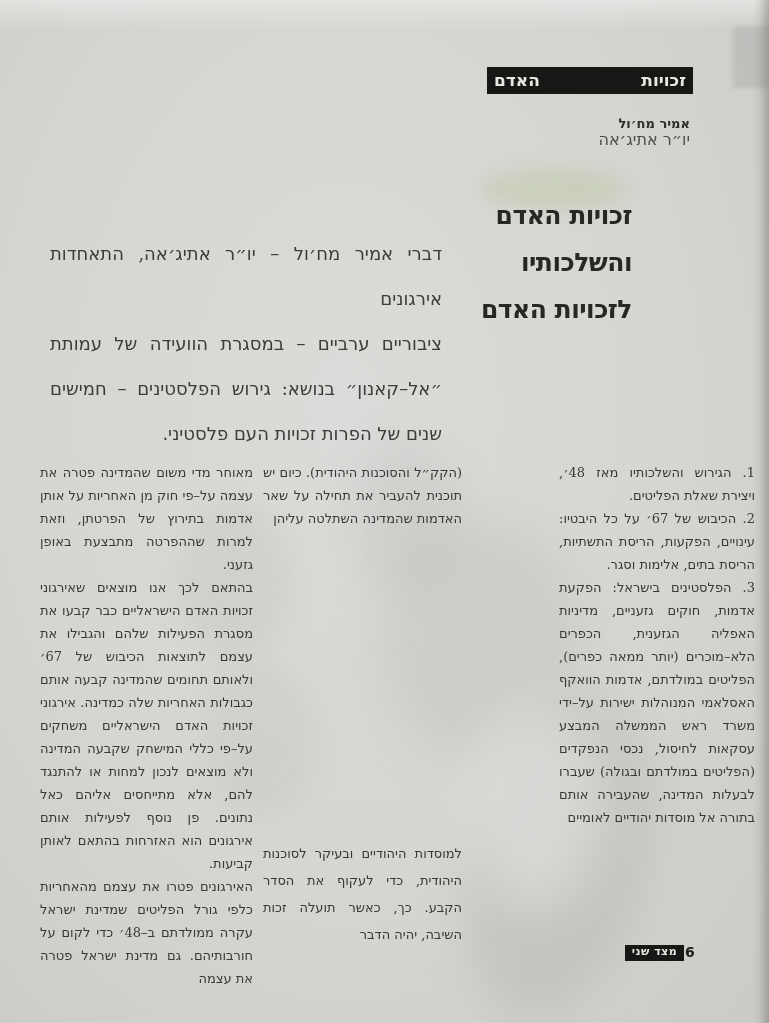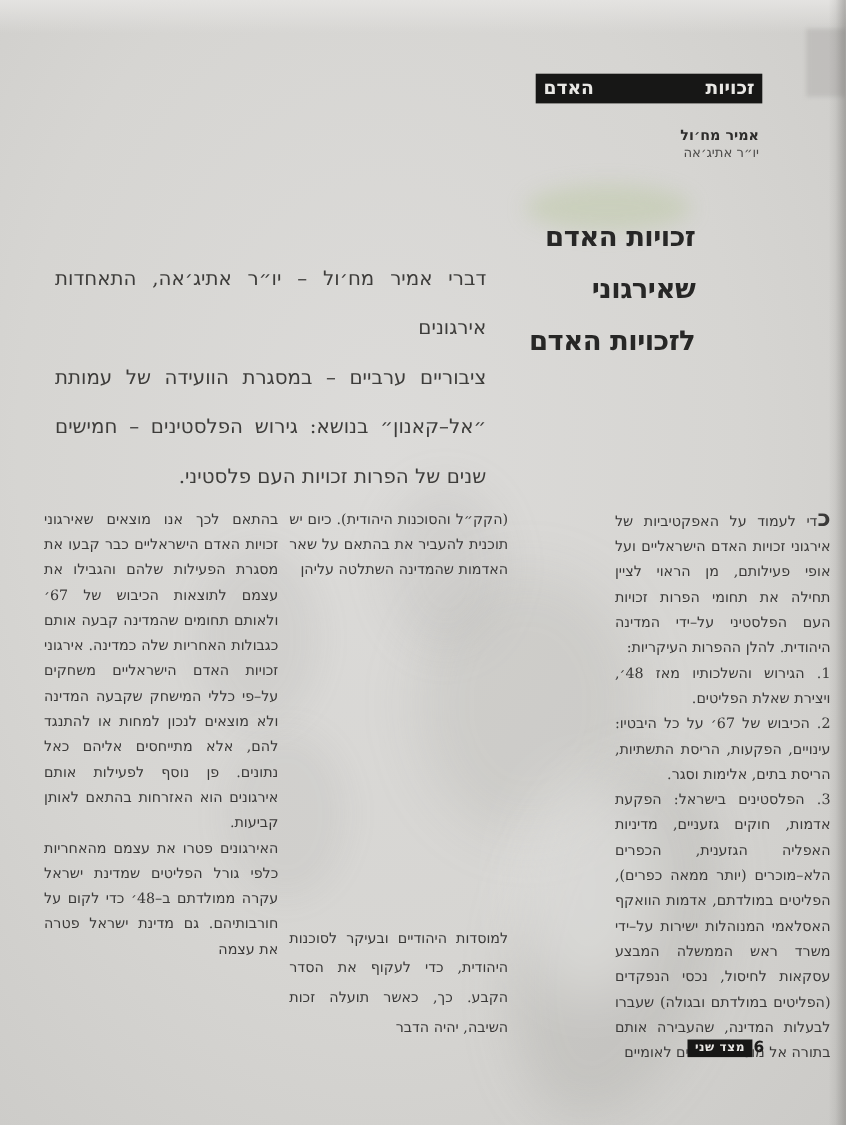--- a/index.html
+++ b/index.html
@@ -36,21 +36,21 @@
   }
   .section-box span{
     display:block;width:100%;padding:0 7px;
     font-weight:bold;font-size:17px;line-height:25px;
     text-align:justify;text-align-last:justify;
     direction:rtl;
   }
   
   .author{right:79px;top:116px;text-align:right;direction:rtl;}
   .author .name{font-weight:bold;font-size:13px;color:#2e2d2c;line-height:16px;}
-  .author .role{font-size:12px;color:#4d4c4a;line-height:15px;}
+  .author .role{font-size:16px;color:#4d4c4a;line-height:15px;}
   
   .headline{right:137px;top:192px;width:170px;text-align:right;direction:rtl;}
   .headline div{
     font-weight:bold;font-size:25px;line-height:47px;
     color:#272726;letter-spacing:-0.5px;white-space:nowrap;
   }
   
   .deck{left:50px;top:231px;width:392px;direction:rtl;
     font-family:"DejaVu Serif","DejaVu Sans",serif;
     color:#3d3c3a;font-size:18px;}
@@ -101,44 +101,44 @@
     <span>זכויות האדם</span>
   </div>
 
   <div class="layer author">
     <div class="name">אמיר מח׳ול</div>
     <div class="role">יו״ר אתיג׳אה</div>
   </div>
 
   <div class="layer headline">
     <div>זכויות האדם</div>
-    <div>שאירגוני</div>
+    <div>והשלכותיו</div>
     <div>לזכויות האדם</div>
   </div>
 
   <div class="layer deck">
     <div>דברי אמיר מח׳ול – יו״ר אתיג׳אה, התאחדות אירגונים</div>
     <div>ציבוריים ערביים – במסגרת הוועידה של עמותת</div>
     <div>״אל–קאנון״ בנושא: גירוש הפלסטינים – חמישים</div>
     <div class="last">שנים של הפרות זכויות העם פלסטיני.</div>
   </div>
 
   <div class="layer col col-right">
-    <p><span class="drop-cap">כ</span><span>די לעמוד על האפקטיביות של אירגוני זכויות האדם הישראליים ועל אופי פעילותם, מן הראוי לציין תחילה את תחומי הפרות זכויות העם הפלסטיני על–ידי המדינה היהודית. להלן ההפרות העיקריות:</span></p>
     <p>1. הגירוש והשלכותיו מאז 48׳, ויצירת שאלת הפליטים.</p>
     <p>2. הכיבוש של 67׳ על כל היבטיו: עינויים, הפקעות, הריסת התשתיות, הריסת בתים, אלימות וסגר.</p>
     <p>3. הפלסטינים בישראל: הפקעת אדמות, חוקים גזעניים, מדיניות האפליה הגזענית, הכפרים הלא–מוכרים (יותר ממאה כפרים), הפליטים במולדתם, אדמות הוואקף האסלאמי המנוהלות ישירות על–ידי משרד ראש הממשלה המבצע עסקאות לחיסול, נכסי הנפקדים (הפליטים במולדתם ובגולה) שעברו לבעלות המדינה, שהעבירה אותם בתורה אל מוסדות יהודיים לאומיים</p>
   </div>
 
   <div class="layer col col-mid">
-    <p>(הקק״ל והסוכנות היהודית). כיום יש תוכנית להעביר את בהתאם על שאר האדמות שהמדינה השתלטה עליהן</p>
+    <p>(הקק״ל והסוכנות היהודית). כיום יש תוכנית להעביר את תחילה על שאר האדמות שהמדינה השתלטה עליהן</p>
   </div>
   <div class="mid-p2">למוסדות היהודיים ובעיקר לסוכנות היהודית, כדי לעקוף את הסדר הקבע. כך, כאשר תועלה זכות השיבה, יהיה הדבר</div>
 
   <div class="layer col col-left">
+    <p>מאוחר מדי משום שהמדינה פטרה את עצמה על–פי חוק מן האחריות על אותן אדמות בתירוץ של הפרטתן, וזאת למרות שההפרטה מתבצעת באופן גזעני.</p>
     <p>בהתאם לכך אנו מוצאים שאירגוני זכויות האדם הישראליים כבר קבעו את מסגרת הפעילות שלהם והגבילו את עצמם לתוצאות הכיבוש של 67׳ ולאותם תחומים שהמדינה קבעה אותם כגבולות האחריות שלה כמדינה. אירגוני זכויות האדם הישראליים משחקים על–פי כללי המישחק שקבעה המדינה ולא מוצאים לנכון למחות או להתנגד להם, אלא מתייחסים אליהם כאל נתונים. פן נוסף לפעילות אותם אירגונים הוא האזרחות בהתאם לאותן קביעות.</p>
     <p>האירגונים פטרו את עצמם מהאחריות כלפי גורל הפליטים שמדינת ישראל עקרה ממולדתם ב–48׳ כדי לקום על חורבותיהם. גם מדינת ישראל פטרה את עצמה</p>
   </div>
 
   <div class="layer footer-number">6</div>
   <div class="layer footer-box">
     <span>מצד שני</span>
   </div>
 
   <div class="layer right-edge"></div>

